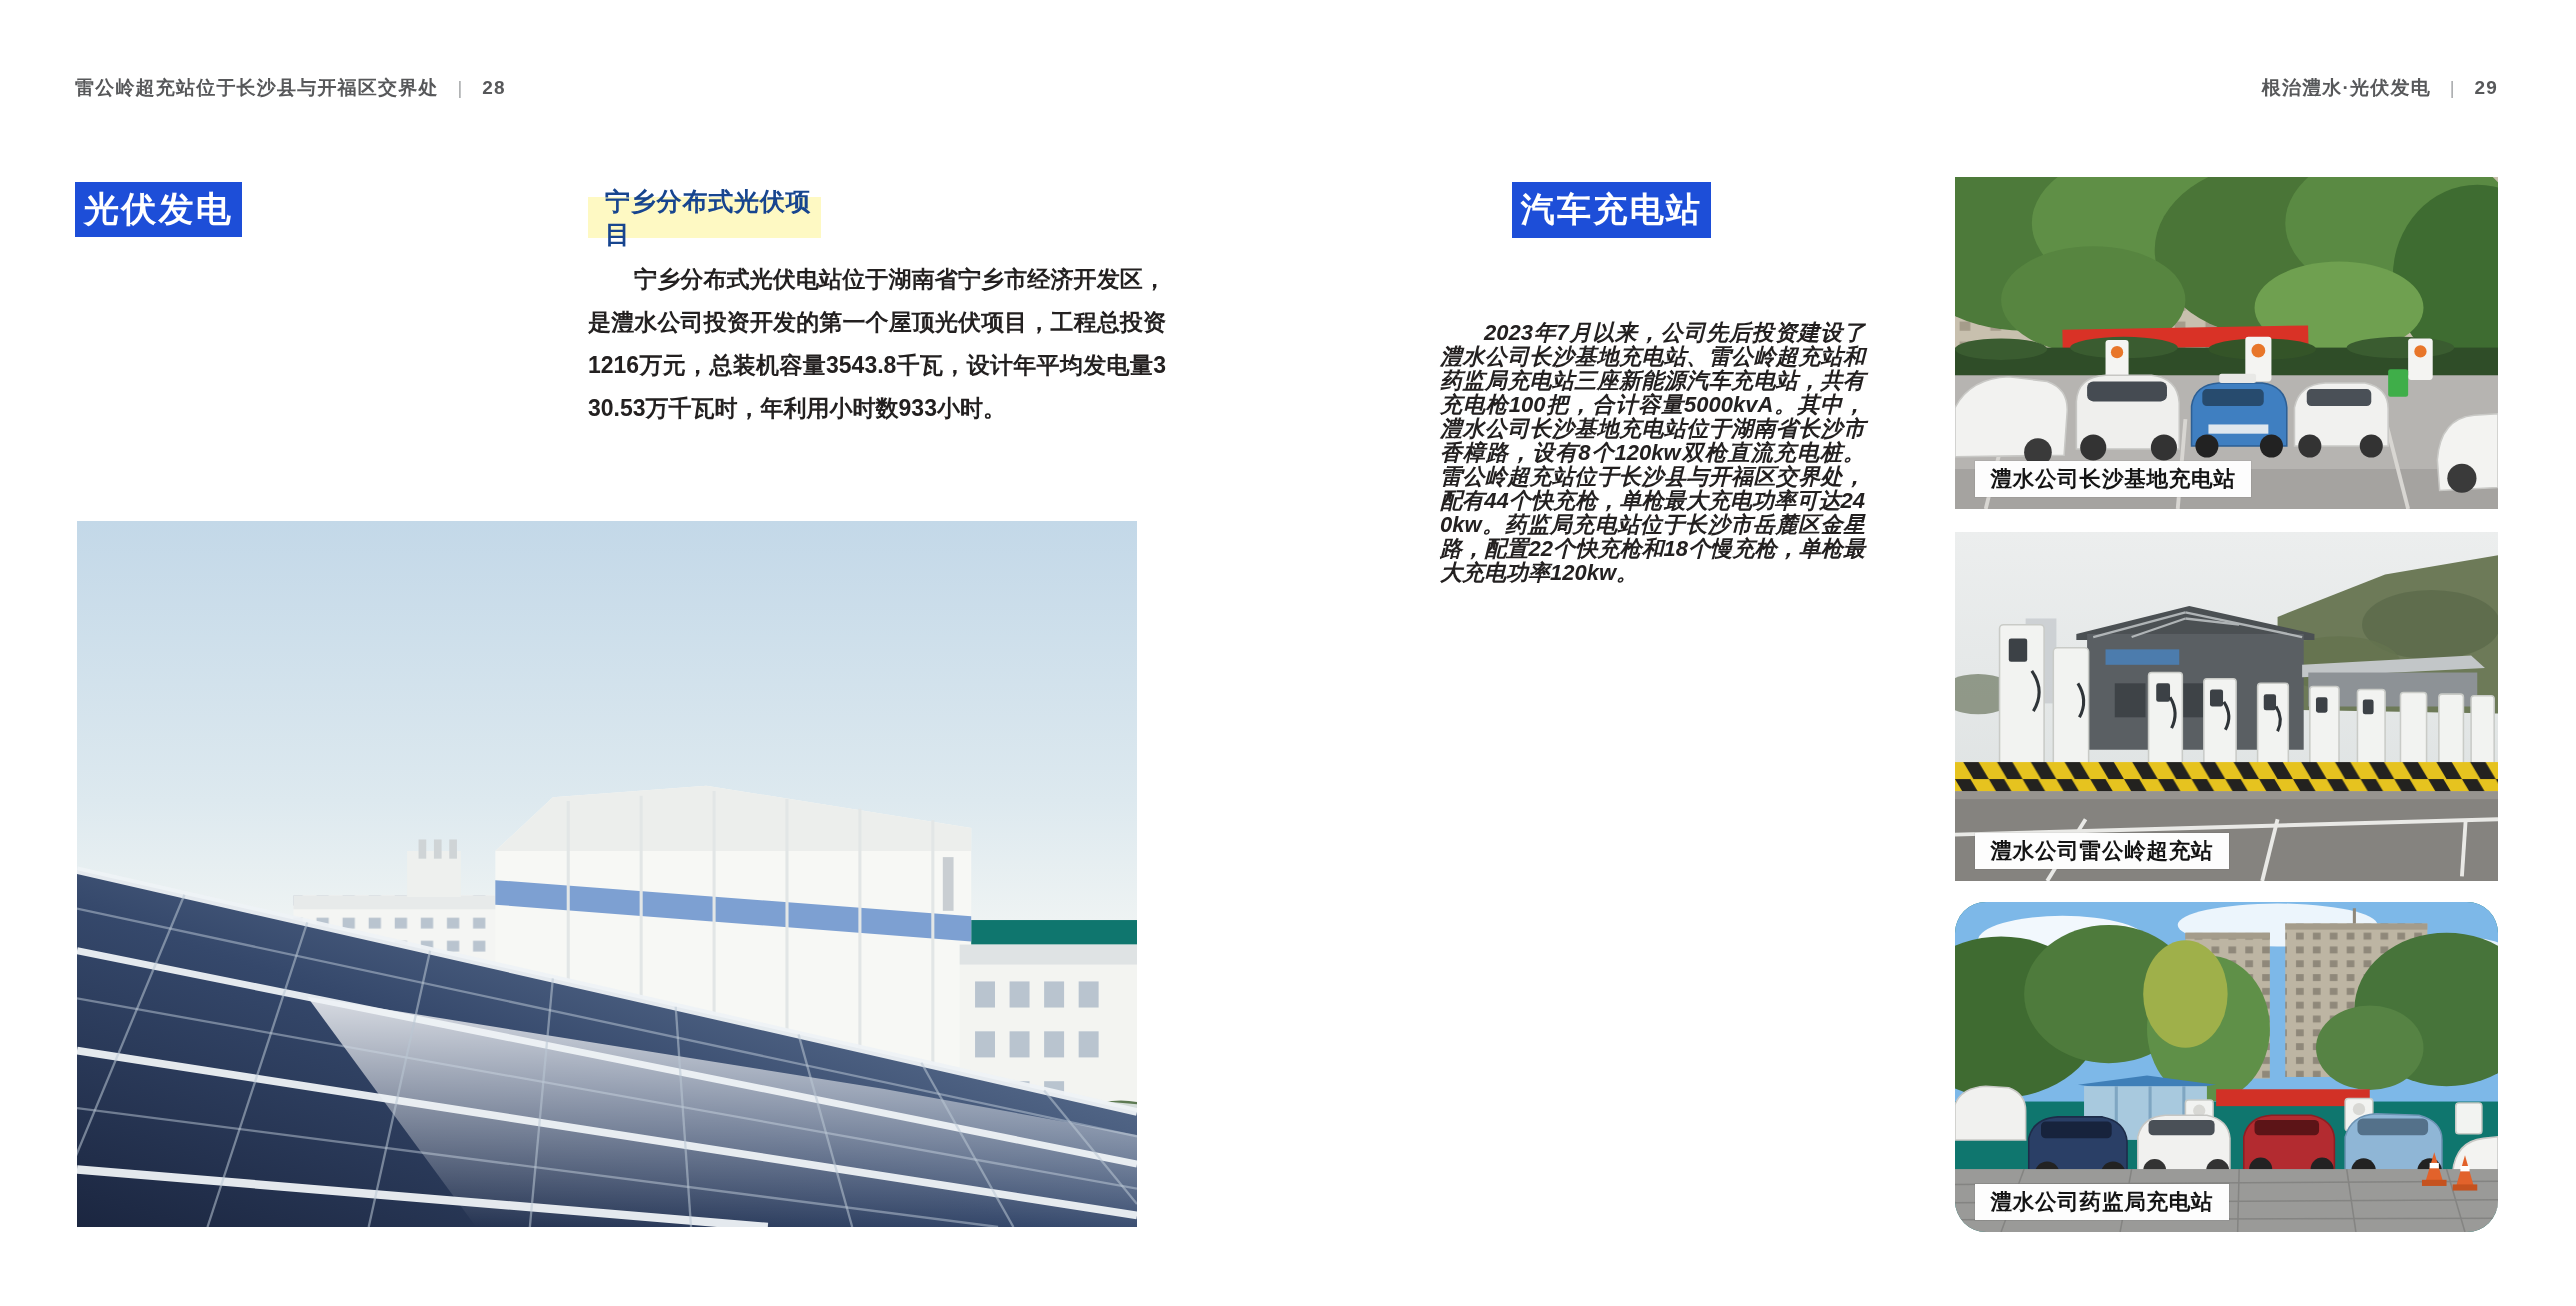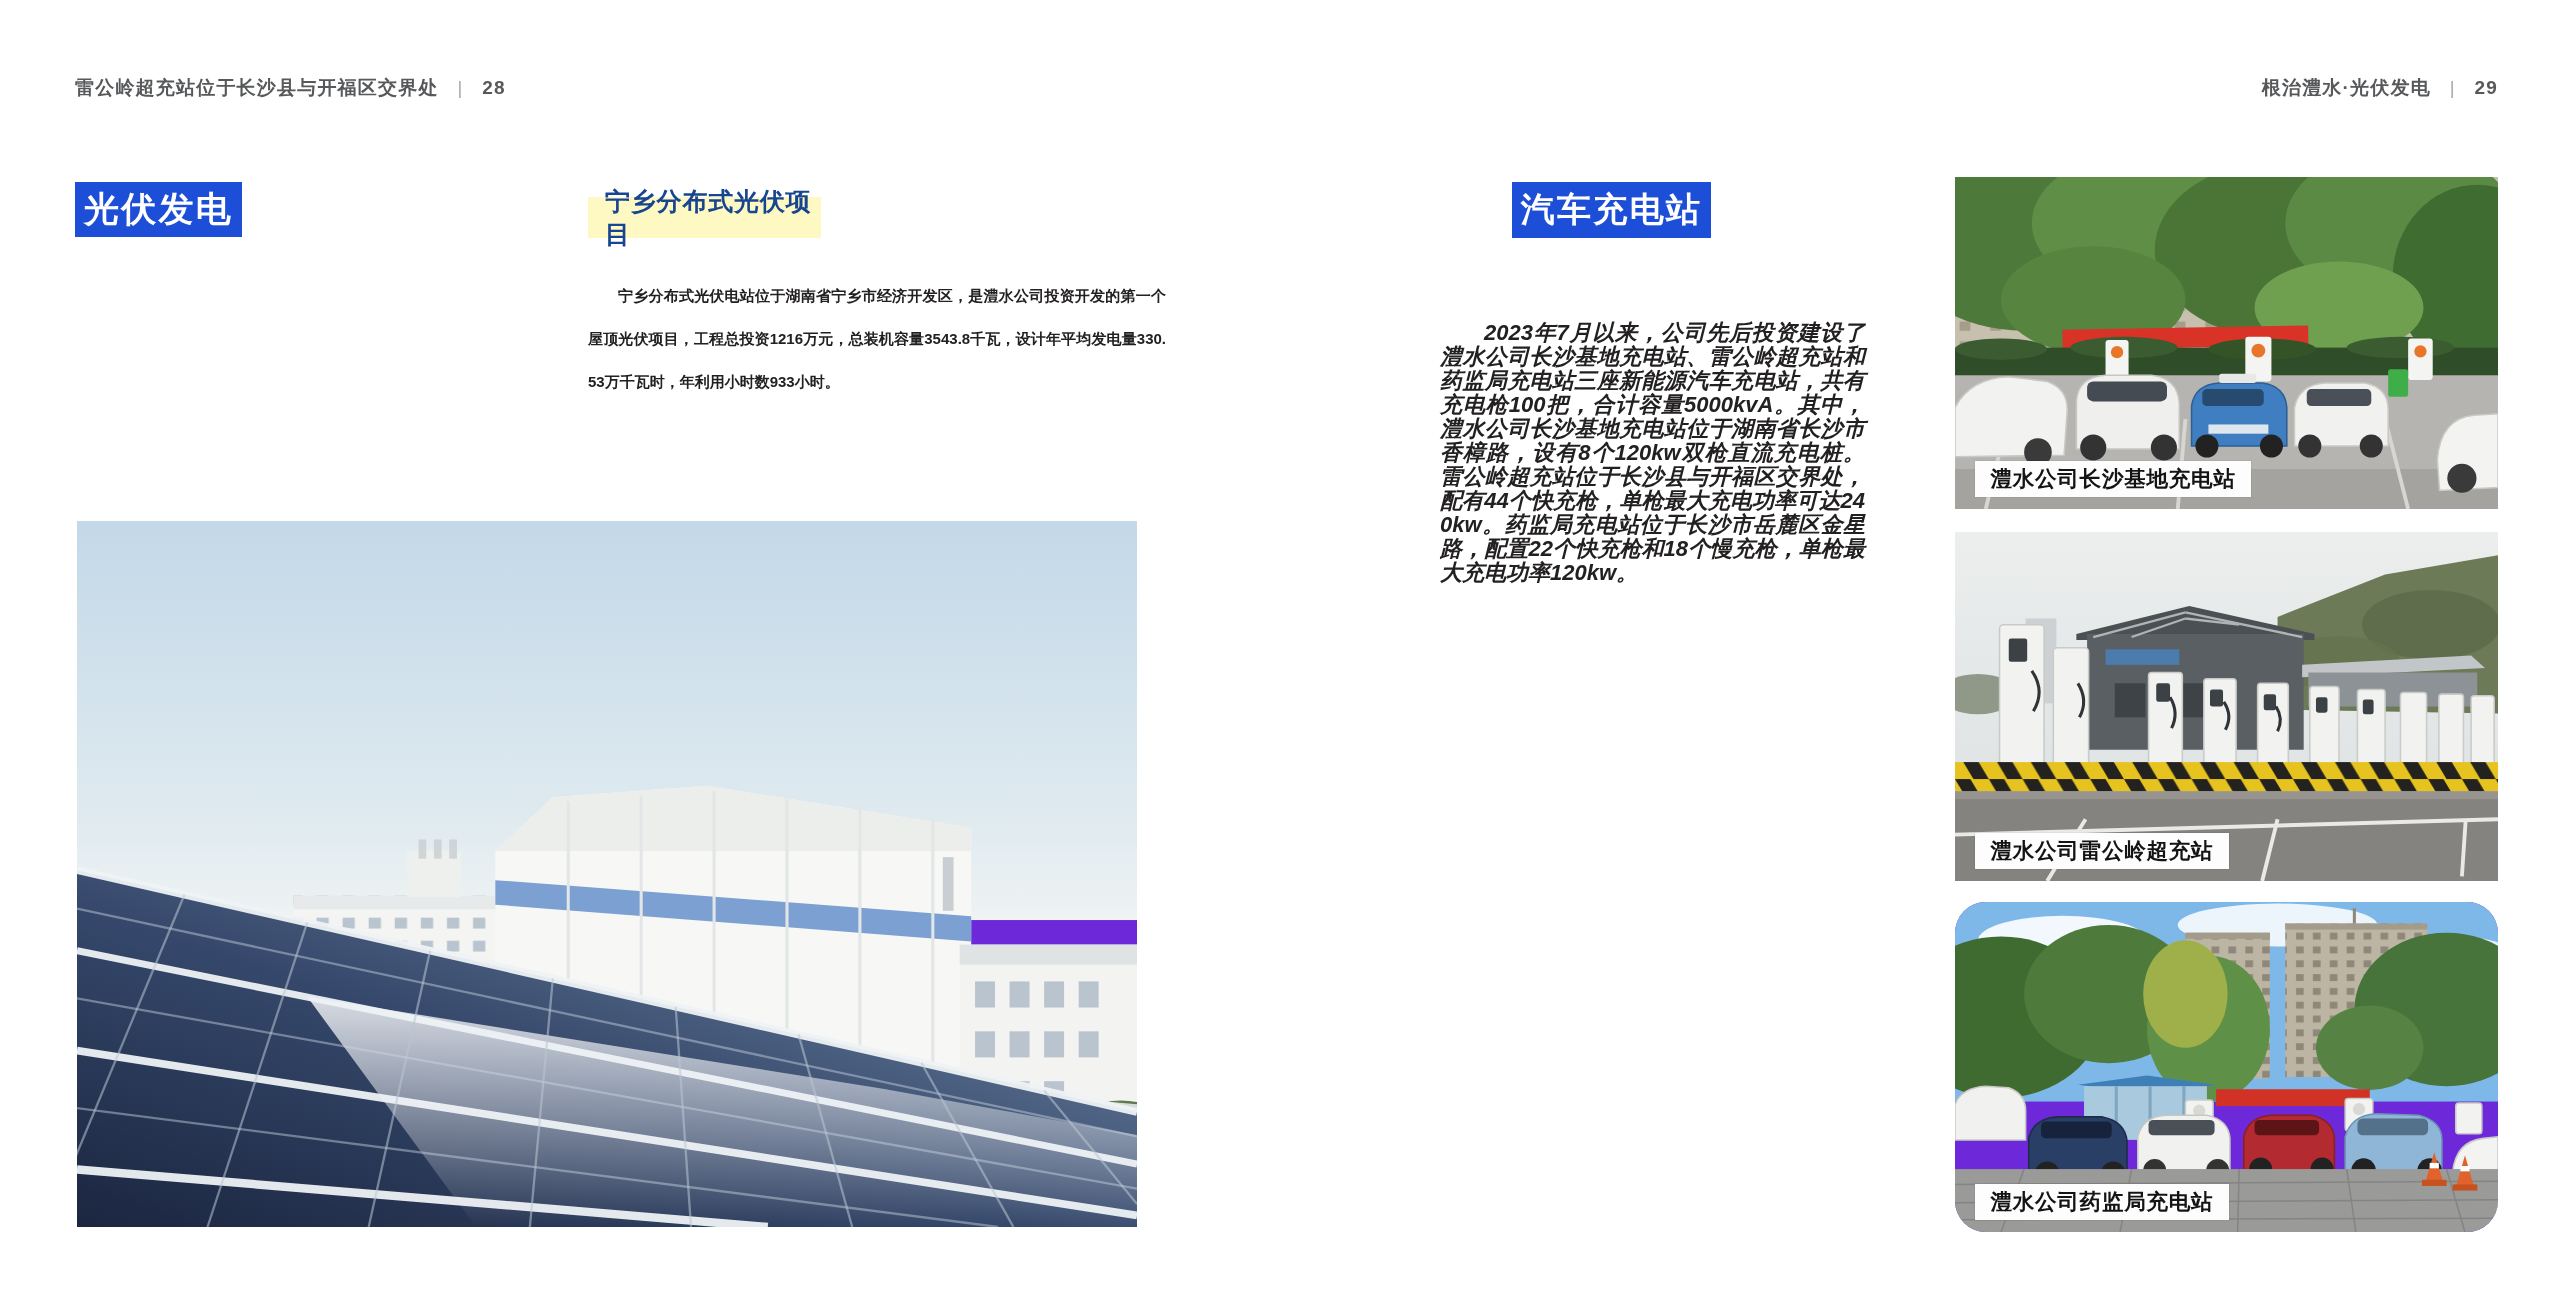--- a/index.html
+++ b/index.html
@@ -18,25 +18,25 @@
   .title-pv { left:75px;  top:182px; width:167px; height:55px; font-size:35px; }
   .title-ev { left:1512px; top:182px; width:199px; height:56px; font-size:34px; }
 
   
   .subsection { position:absolute; left:588px; top:197px; width:233px; height:41px;
                 background:#fef9c3; color:#17458f; font-weight:bold; font-size:25px;
                 display:flex; align-items:center; padding-left:17px; box-sizing:border-box; letter-spacing:0.8px; }
 
   
   .body-para { position:absolute; color:#232020; font-weight:600; text-align:justify; text-indent:2em; word-break:break-all; }
-  .para-pv { left:588px;  top:274px; width:578px; font-size:15px; line-height:43px; }
+  .para-pv { left:588px;  top:258px; width:578px; font-size:23px; line-height:43px; }
   .para-ev { left:1440px; top:321px; width:425px; font-size:22px; line-height:24px;font-style:italic; }
 
   
-  .photo { position:absolute; overflow:hidden; background:#6d28d9; }
+  .photo { position:absolute; overflow:hidden; background:#0f766e; }
   .photo svg { display:block; width:100%; height:100%; }
   .photo-pv   { left:77px;  top:521px;  width:1060px; height:706px; }
   .photo-ev   { left:1955px; width:543px; }
   .photo-ev1  { top:177px;  height:332px; }
   .photo-ev2  { top:532px;  height:349px; }
   .photo-ev3  { top:902px; height:330px;border-radius:31px; }
   .photo-caption { position:absolute; left:20px; bottom:12.3px; background:#fdfdfd; color:#141414;
                    font-weight:bold; font-size:21.5px; padding:5.4px 15.4px; line-height:1.15;
                    letter-spacing:0.8px; white-space:nowrap; box-shadow:0 0 0 0.8px rgba(0,0,0,0.05); }
 </style>

